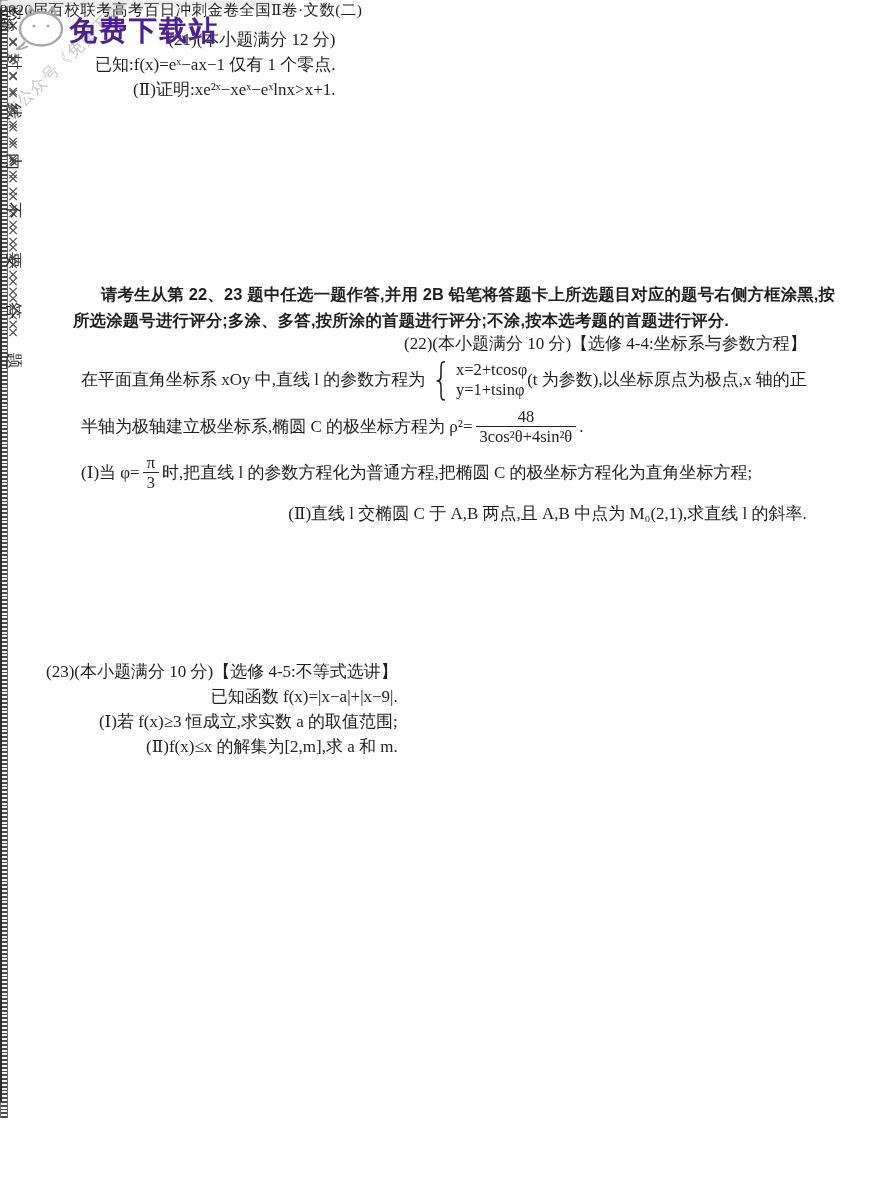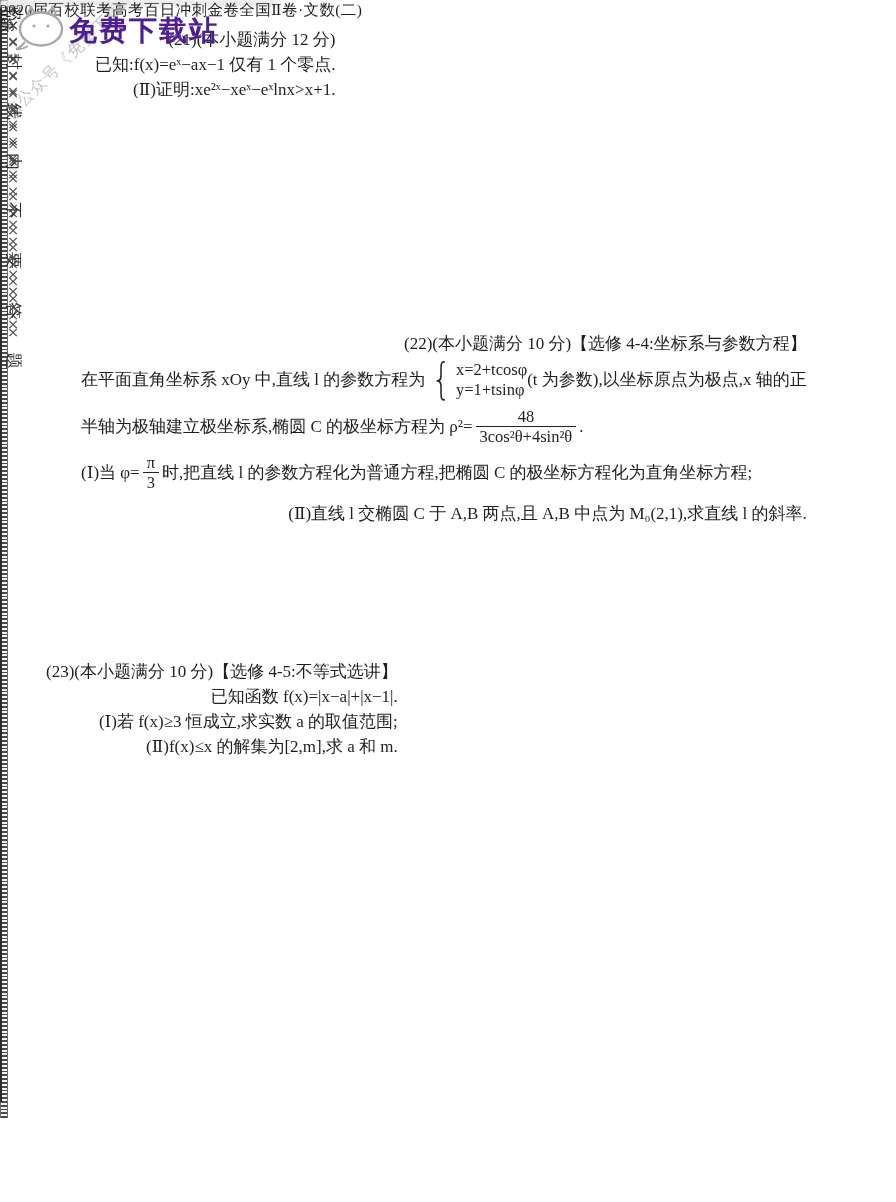--- a/index.html
+++ b/index.html
@@ -73,20 +73,24 @@
 <body>
 
 <div class="page">
 
   <section class="block" style="left:60px; top:27px;">
     <div class="line">(21)(本小题满分 12 分)</div>
     <div class="line indent35">已知:f(x)=eˣ−ax−1 仅有 1 个零点.</div>
     <div class="line indent35">(Ⅱ)证明:xe²ˣ−xeˣ−eˣlnx&gt;x+1.</div>
   </section>
 
+  <section class="block notice" style="left:73px; top:282px;">
+    <div class="nline first">请考生从第 22、23 题中任选一题作答,并用 2B 铅笔将答题卡上所选题目对应的题号右侧方框涂黑,按</div>
+    <div class="nline">所选涂题号进行评分;多涂、多答,按所涂的首题进行评分;不涂,按本选考题的首题进行评分.</div>
+  </section>
 
   <section class="block" style="left:63px; top:331px;">
     <div class="line">(22)(本小题满分 10 分)【选修 4-4:坐标系与参数方程】</div>
     <div class="mrow indent32" style="margin-top:3px;">
       <span>在平面直角坐标系 xOy 中,直线 l 的参数方程为</span>
       <span class="brace">{</span>
       <span class="cases">
         <span>x=2+tcosφ</span>
         <span>y=1+tsinφ</span>
       </span>
@@ -106,21 +110,21 @@
         <span class="num">π</span>
         <span class="den">3</span>
       </span>
       <span>时,把直线 l 的参数方程化为普通方程,把椭圆 C 的极坐标方程化为直角坐标方程;</span>
     </div>
     <div class="line indent32" style="margin-top:9px;">(Ⅱ)直线 l 交椭圆 C 于 A,B 两点,且 A,B 中点为 M₀(2,1),求直线 l 的斜率.</div>
   </section>
 
   <section class="block" style="left:46px; top:659px;">
     <div class="line">(23)(本小题满分 10 分)【选修 4-5:不等式选讲】</div>
-    <div class="line indent49">已知函数 f(x)=|x−a|+|x−1|.</div>
+    <div class="line indent49">已知函数 f(x)=|x−a|+|x−9|.</div>
     <div class="line indent49">(Ⅰ)若 f(x)≥3 恒成立,求实数 a 的取值范围;</div>
     <div class="line indent49">(Ⅱ)f(x)≤x 的解集为[2,m],求 a 和 m.</div>
   </section>
 
   <div class="wm-diagonal">
     <span>微信公众号《免费下载站》</span>
   </div>
 
   <div class="zigzag"></div>
   <div class="vline"></div>

